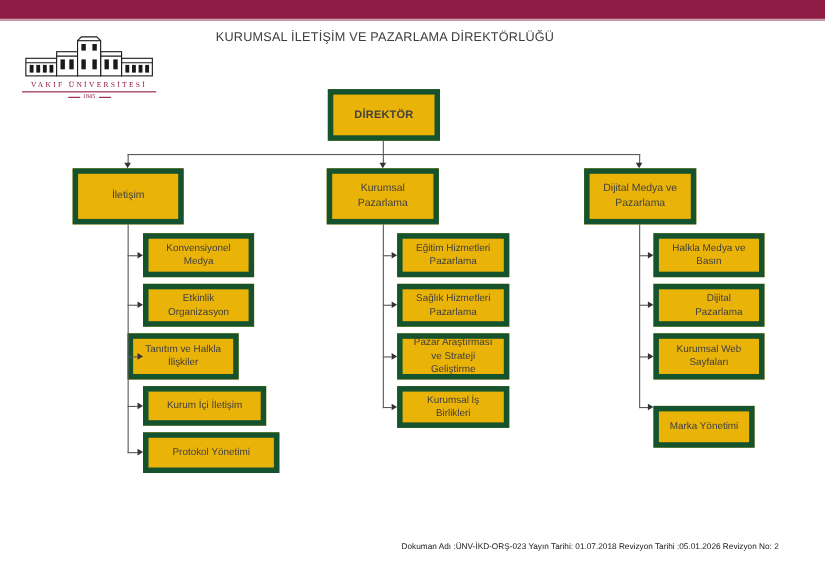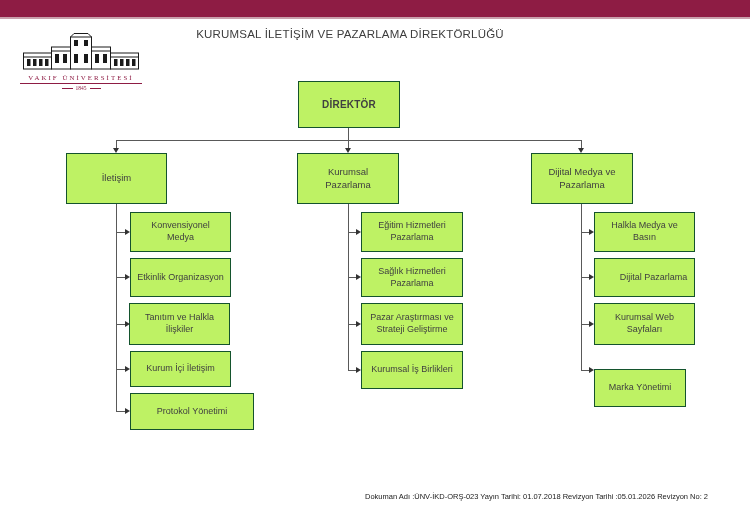--- a/index.html
+++ b/index.html
@@ -28,21 +28,21 @@
     letter-spacing:2.1px;margin-top:2px;padding-bottom:2px;
     border-bottom:1px solid #8E1C44;white-space:nowrap;
   }
   .logo-year{
     display:flex;align-items:center;justify-content:center;gap:3px;
     color:#8E1C44;font-size:5.5px;margin-top:1px;font-family:"Liberation Serif",serif;
   }
   .logo-year .rule{width:11px;height:1px;background:#8E1C44;}
   
   .node{
-    position:absolute;background:#bef264;border:1px solid #14532d;
+    position:absolute;background:#eab308;border:5px solid #14532d;
     display:flex;align-items:center;justify-content:center;text-align:center;
     color:#404040;font-size:9px;line-height:1.3;padding:2px 6px;box-sizing:border-box;
   }
   .node.direktor{font-weight:bold;font-size:10px;letter-spacing:.2px;}
   .node.branch{font-size:9.5px;}
   .cline{position:absolute;background:#595959;}
   .arrow-down{
     position:absolute;width:0;height:0;
     border-left:3.5px solid transparent;border-right:3.5px solid transparent;
     border-top:5px solid #333333;
@@ -112,22 +112,22 @@
 <div class="page-title">KURUMSAL İLETİŞİM VE PAZARLAMA DİREKTÖRLÜĞÜ</div>
 
 <div class="node direktor" style="left:298px;top:81px;width:102px;height:47px;">DİREKTÖR</div>
 
 <div class="node branch" style="left:66px;top:153px;width:101px;height:51px;">İletişim</div>
 <div class="node branch" style="left:297px;top:153px;width:102px;height:51px;">Kurumsal Pazarlama</div>
 <div class="node branch" style="left:531px;top:153px;width:102px;height:51px;">Dijital Medya ve Pazarlama</div>
 
 <div class="node" style="left:130px;top:212px;width:101px;height:40px;">Konvensiyonel Medya</div>
 <div class="node" style="left:130px;top:258px;width:101px;height:39px;">Etkinlik Organizasyon</div>
-<div class="node" style="left:129px;top:303px;width:101px;height:42px;">Tanıtım ve Halkla İlişkiler</div>
-<div class="node" style="left:130px;top:351px;width:101px;height:36px;">Kurum İçi İletişim</div>
+<div class="node" style="left:116px;top:303px;width:101px;height:42px;">Tanıtım ve Halkla İlişkiler</div>
+<div class="node" style="left:130px;top:351px;width:112px;height:36px;">Kurum İçi İletişim</div>
 <div class="node" style="left:130px;top:393px;width:124px;height:37px;text-align:center;">Protokol Yönetimi</div>
 
 <div class="node" style="left:361px;top:212px;width:102px;height:40px;">Eğitim Hizmetleri Pazarlama</div>
 <div class="node" style="left:361px;top:258px;width:102px;height:39px;">Sağlık Hizmetleri Pazarlama</div>
 <div class="node" style="left:361px;top:303px;width:102px;height:42px;">Pazar Araştırması ve Strateji Geliştirme</div>
 <div class="node" style="left:361px;top:351px;width:102px;height:38px;">Kurumsal İş Birlikleri</div>
 
 <div class="node" style="left:594px;top:212px;width:101px;height:40px;">Halkla Medya ve Basın</div>
 <div class="node" style="left:594px;top:258px;width:101px;height:39px;padding-left:24px;">Dijital Pazarlama</div>
 <div class="node" style="left:594px;top:303px;width:101px;height:42px;">Kurumsal Web Sayfaları</div>

